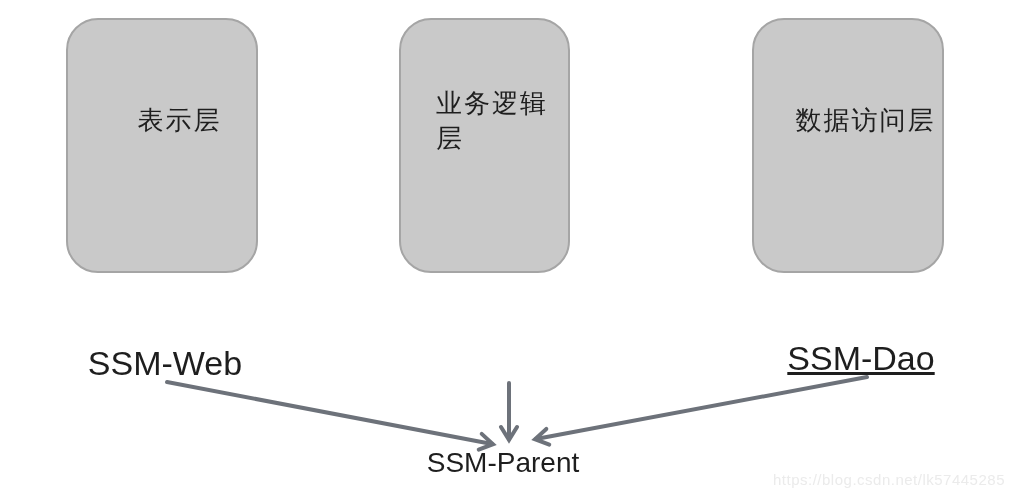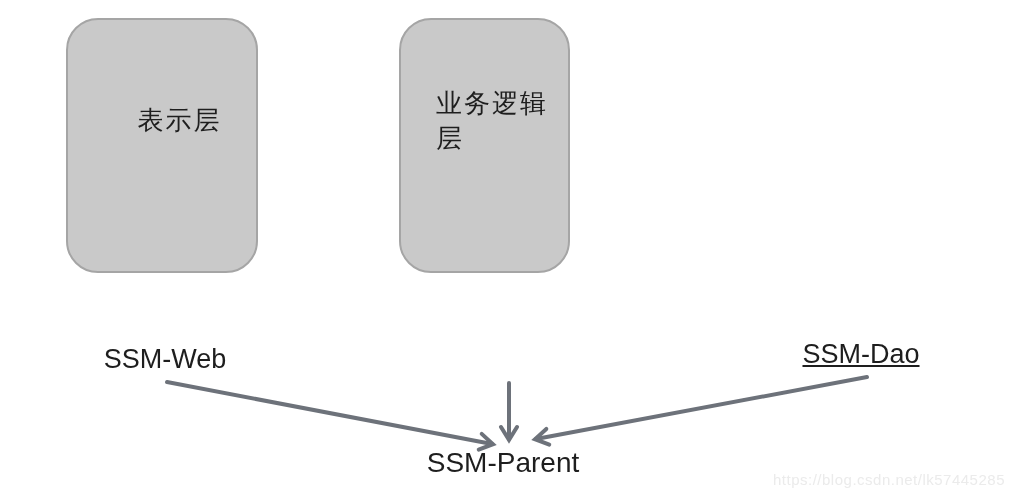--- a/index.html
+++ b/index.html
@@ -39,21 +39,21 @@
     letter-spacing: 2px;
     padding-left: 35px;
   }
   .box-web     { left: 66px;  width: 192px; }
   .box-service { left: 399px; width: 171px; }
   .box-dao     { left: 752px; width: 192px; }
 
   .module-label {
     position: absolute;
     transform: translateX(-50%);
-    font-size: 27px;
+    font-size: 34px;
     line-height: 1;
     color: var(--label-text);
     white-space: nowrap;
   }
   .label-web     { left: 165px; top: 346px; }
   .label-service { left: 507px; top: 346px; }
   .label-dao     { left: 861px; top: 341px; text-decoration: underline; }
 
   .parent-label {
     position: absolute;
@@ -99,20 +99,23 @@
 <body>
 
 <div class="canvas">
 
   <div class="layer-box box-web">
     <span>表示层</span>
   </div>
   <div class="layer-box box-service">
     <span>业务逻辑层</span>
   </div>
+  <div class="layer-box box-dao">
+    <span>数据访问层</span>
+  </div>
 
   <div class="module-label label-web">SSM-Web</div>
   <div class="module-label label-dao">SSM-Dao</div>
 
   <svg id="edges-svg" xmlns="http://www.w3.org/2000/svg">
     <defs>
       <marker id="arrowhead" markerUnits="userSpaceOnUse" markerWidth="24" markerHeight="24" refX="16" refY="11" orient="auto">
         <path class="arrowhead-path" d="M4,3 L17,11 L4,19"></path>
       </marker>
     </defs>

